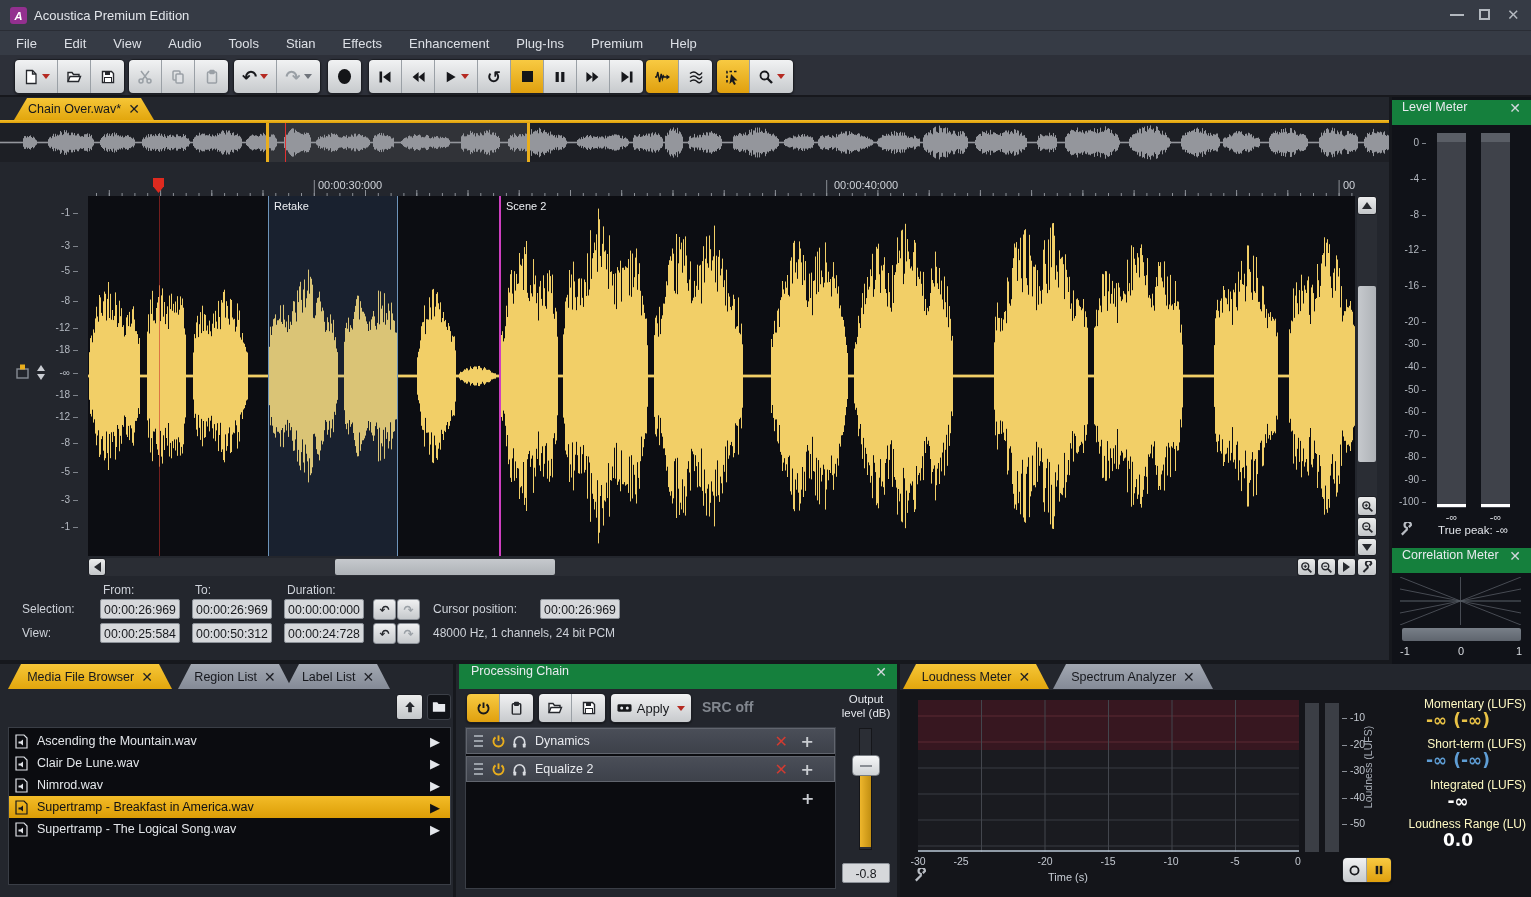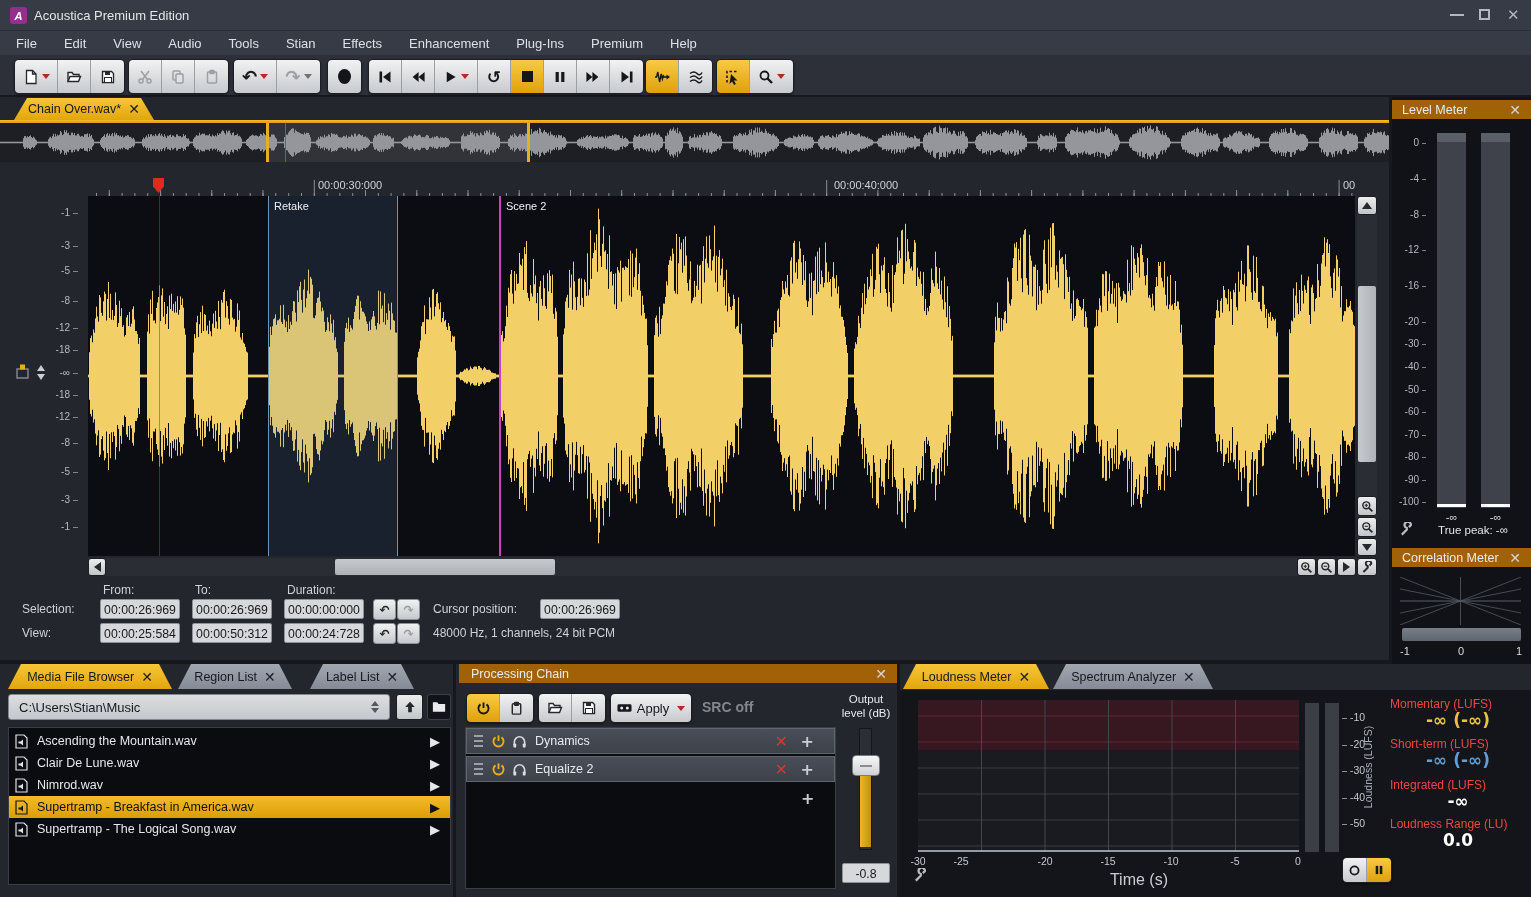--- a/index.html
+++ b/index.html
@@ -13,40 +13,40 @@
 .tb.on{background:linear-gradient(#f8ca42,#e0a00e)}
 .tb.wide{width:43px}
 .caret{width:0;height:0;border-left:4px solid transparent;border-right:4px solid transparent;border-top:5px solid #b52a22;margin-left:3px}
 .caret.gray{border-top-color:#6f747b}
 .glyph{font-weight:700;color:#17181c;font-family:"DejaVu Sans",sans-serif}
 .dim{color:#9aa0a6}
 .tab{position:absolute;height:25px;display:flex;align-items:center;justify-content:center;gap:7px;clip-path:polygon(13px 0,calc(100% - 13px) 0,100% 100%,0 100%);font-size:12.5px;color:#16181d;cursor:pointer}
 .tab.yellow{background:linear-gradient(#f6c637,#e2a60d)}
 .tab.gray{background:linear-gradient(#a2a8b2,#848a96)}
 .tab .x{font-weight:900;font-size:14px;color:#1c1e24;font-family:"DejaVu Sans",sans-serif}
-.hdr{position:absolute;height:19px;background:#a16207;display:flex;align-items:center;color:#e8eaef;font-size:12.5px}
+.hdr{position:absolute;height:25px;background:#15803d;display:flex;color:#e8eaef;font-size:12.5px}
 .hdr .x{position:absolute;right:10px;font-weight:900;font-size:14px;color:#d3d7dd;cursor:pointer;font-family:"DejaVu Sans",sans-serif}
 .vbox{background:#d6d8db;color:#17191d;border-radius:2px;text-align:center;font-size:12.3px;line-height:20px;height:20px;width:80px;position:absolute;border:1px solid #8d9299}
 .sbtn{position:absolute;width:23px;height:21px;background:linear-gradient(#eff0f1,#c6c9cc);border:1px solid #8d9299;border-radius:3px;display:flex;align-items:center;justify-content:center;color:#26282d;font-weight:700;cursor:pointer;font-family:"DejaVu Sans",sans-serif}
 .dbl{position:absolute;width:60px;text-align:right;font-size:10px;color:#b4b9c1}
 .dbl::after{content:"";display:inline-block;width:5px;height:1px;background:#7e838b;vertical-align:middle;margin-left:3px}
 .lmL{position:absolute;width:30px;text-align:right;font-size:10px;color:#b4b9c1}
 .lmL::after{content:"";display:inline-block;width:4px;height:1px;background:#7e838b;vertical-align:middle;margin-left:3px}
 .ylab{position:absolute;font-size:10.5px;color:#c3c8d0}
 .ylab::before{content:"";display:inline-block;width:5px;height:1px;background:#8a8f97;vertical-align:middle;margin-right:3px}
 .xlab{position:absolute;width:30px;text-align:center;font-size:10.5px;color:#c3c8d0;top:855px}
 .scrbtn{position:absolute;background:linear-gradient(#eceded,#c3c6c9);border:1px solid #1c1e24;border-radius:3px;display:flex;align-items:center;justify-content:center;cursor:pointer}
 .filerow{position:absolute;left:9px;width:441px;height:22px;display:flex;align-items:center;color:#e4e7eb;font-size:12.5px;cursor:pointer}
 .filerow.sel{background:linear-gradient(#f3bc28,#dc9d06);color:#101114}
 .fplay{position:absolute;right:10px;font-size:13px;font-family:"DejaVu Sans",sans-serif}
 .chainrow{position:absolute;left:466px;width:369px;height:26px;background:linear-gradient(#4a4e58,#3d414a);border:1px solid #61656e;display:flex;align-items:center;color:#e8eaee;font-size:12.5px}
 .grip{width:9px;height:13px;background:repeating-linear-gradient(#9aa0a8 0 2px,transparent 2px 5px);margin:0 8px 0 7px}
 .rx{color:#d23b31;font-weight:900;font-size:16px;font-family:"DejaVu Sans",sans-serif;position:absolute;right:46px;cursor:pointer}
 .plus{color:#c9ccd1;font-weight:900;font-size:16px;font-family:"DejaVu Sans",sans-serif;position:absolute;right:20px;cursor:pointer}
-.readlab{position:absolute;left:1390px;width:136px;text-align:left;font-size:12px;color:#ef4444}
+.readlab{position:absolute;left:1390px;width:136px;text-align:right;font-size:12px;color:#fef9c3}
 .readval{position:absolute;left:1390px;width:136px;text-align:center;font-size:17px;font-weight:700;font-family:"DejaVu Sans",sans-serif}
 svg{display:block}
 </style>
 </head>
 <body>
 
 <div id="root">
 
   <div class="layer">
     <div class="abs" style="left:0;top:0;width:1531px;height:31px;background:#363b45;border-bottom:1px solid #2a2d35"></div>
@@ -381,32 +381,25 @@
   <div class="layer">
     <div class="abs" style="left:0;top:664px;width:456px;height:233px;background:#23262d;border-right:3px solid #16181d"></div>
     <div class="tab yellow" style="left:8px;top:664px;width:164px">
       <span>Media File Browser</span>
         <span class="x">✕</span>
     </div>
     <div class="tab gray" style="left:178px;top:664px;width:114px">
       <span>Region List</span>
         <span class="x">✕</span>
     </div>
-    <div class="tab gray" style="left:310px;top:664px;width:104px">
+    <div class="tab gray" style="left:286px;top:664px;width:104px">
       <span>Label List</span>
         <span class="x">✕</span>
     </div>
 
-    <div class="abs" style="left:8px;top:694px;width:382px;height:26px;background:linear-gradient(#dcdee1,#c4c7cb);border:1px solid #83888f;border-radius:3px;display:flex;align-items:center;padding:0 10px;color:#17191d">
-      <span>C:\Users\Stian\Music</span>
-      <div style="margin-left:auto">
-        <div style="width:0;height:0;border-left:4px solid transparent;border-right:4px solid transparent;border-bottom:5px solid #55595f;margin-bottom:2px"></div>
-        <div style="width:0;height:0;border-left:4px solid transparent;border-right:4px solid transparent;border-top:5px solid #55595f"></div>
-      </div>
-    </div>
     <div class="scrbtn" style="left:396px;top:694px;width:27px;height:26px">
       <svg width="14" height="14" viewBox="0 0 16 16">
           <path d="M8 2l5.5 6h-3.4v6H5.9V8H2.5z" fill="#26282d"></path>
         </svg>
     </div>
     <div class="abs" style="left:427px;top:694px;width:24px;height:26px;background:#111318;border:1px solid #3c4048;border-radius:3px;display:flex;align-items:center;justify-content:center">
       <svg width="14" height="12" viewBox="0 0 16 13">
           <path d="M1 12V1h5l1.5 2H15v9z" fill="#e8eaee"></path>
         </svg>
     </div>
@@ -596,21 +589,21 @@
         <line x1="0" y1="151" x2="381" y2="151" stroke="#b9c7d4" stroke-width="1.6"></line>
       </svg>
     </div>
     <span class="xlab" style="left:903px">-30</span>
     <span class="xlab" style="left:946px">-25</span>
     <span class="xlab" style="left:1030px">-20</span>
     <span class="xlab" style="left:1093px">-15</span>
     <span class="xlab" style="left:1156px">-10</span>
     <span class="xlab" style="left:1220px">-5</span>
     <span class="xlab" style="left:1283px">0</span>
-    <span class="abs" style="left:1048px;top:871px;width:120px;text-align:right;font-size:16px;color:#c9ced6">Time (s)</span>
+    <span class="abs" style="left:1048px;top:871px;width:120px;text-align:left;font-size:11px;color:#c9ced6">Time (s)</span>
     <div class="abs" style="left:913px;top:868px">
       <svg width="15" height="15" viewBox="0 0 16 16">
           <g stroke="#b9bdc4" stroke-width="2.4" fill="none">
             <path d="M3 13.5 9 7.5"></path>
             <path d="M9.5 6.5a3.4 3.4 0 1 1 3.2-3.2L10.5 5.5"></path>
           </g>
         </svg>
     </div>
 
     <div class="abs" style="left:1305px;top:703px;width:14px;height:149px;background:#3b3e45"></div>

